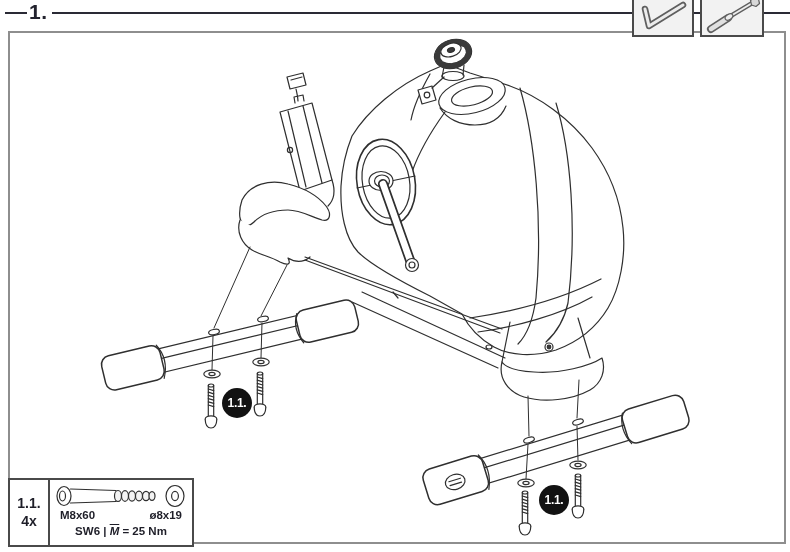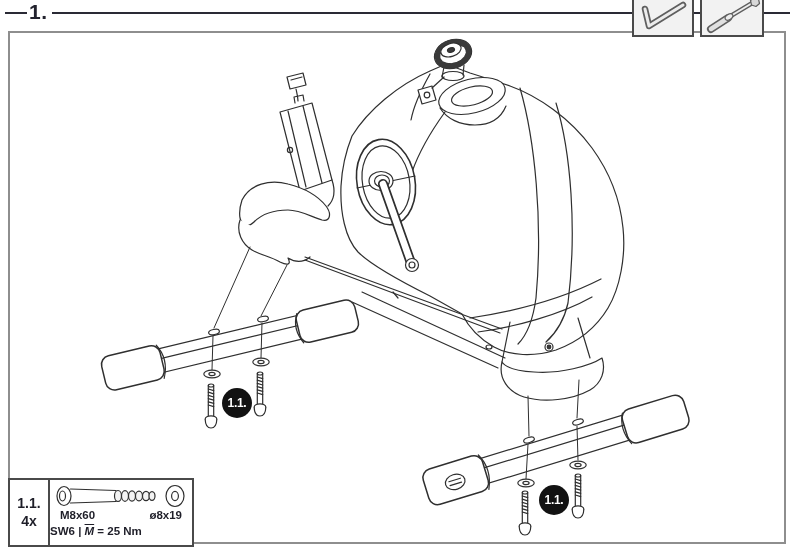--- a/index.html
+++ b/index.html
@@ -25,21 +25,21 @@
   .parts-box{position:absolute;left:8px;top:478px;width:186px;height:69px;background:#fff;
              border:2px solid #4a4a4a;box-sizing:border-box;z-index:6;display:flex;}
   .parts-left{width:40px;border-right:2px solid #4a4a4a;display:flex;flex-direction:column;
               align-items:center;justify-content:center;gap:1px;box-sizing:border-box;}
   .parts-ref,.parts-qty{font-weight:bold;font-size:14px;color:#1e1e28;line-height:1.2;}
   .parts-right{flex:1;position:relative;}
   .hw-svg{position:absolute;left:4px;top:2px;}
   .hw-labels{position:absolute;left:0;top:29px;width:100%;display:flex;
              justify-content:space-between;padding:0 10px;box-sizing:border-box;
              font-size:11.5px;font-weight:600;color:#1e1e28;gap:16px;}
-  .torque-row{position:absolute;left:0;top:45px;width:100%;
+  .torque-row{position:absolute;left:0;top:45px;width:100%;text-align:center;
               font-size:11.5px;font-weight:600;color:#1e1e28;}
   .torque-m{font-style:italic;text-decoration:overline;}
 </style>
 </head>
 <body>
 
 <div class="page">
 
   <div class="rule rule-left"></div>
   <div class="step-number">1.</div>

